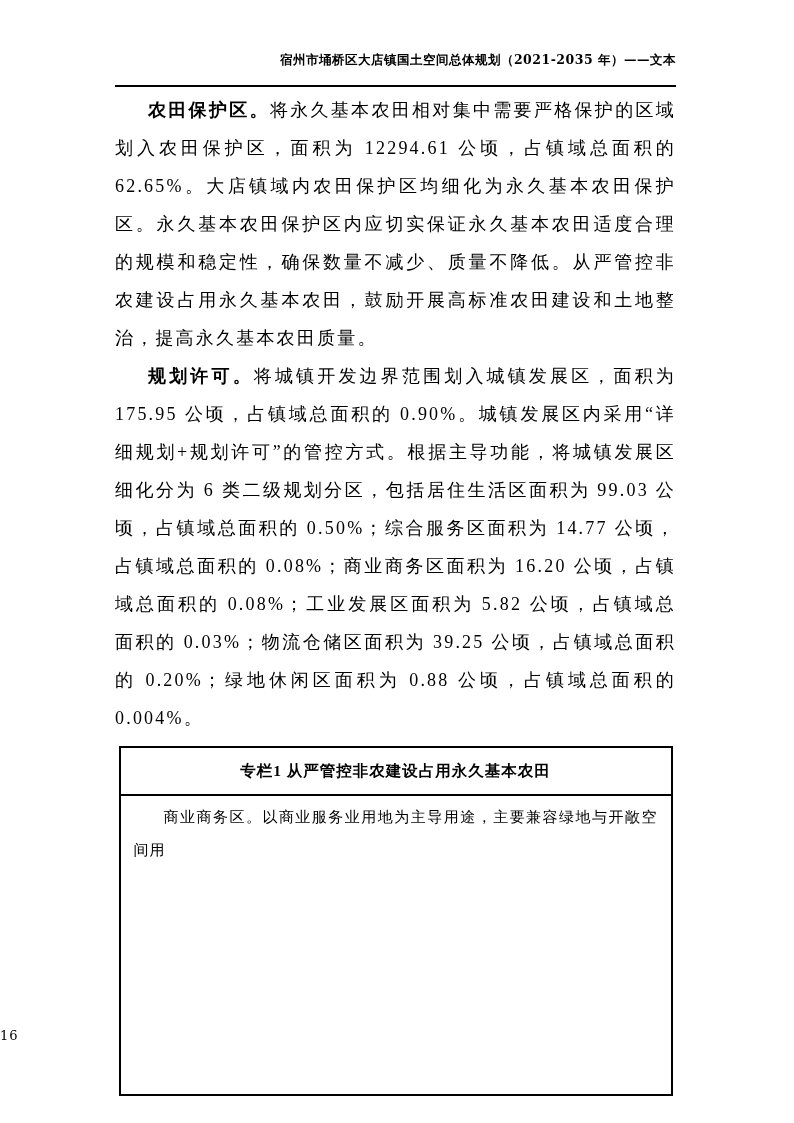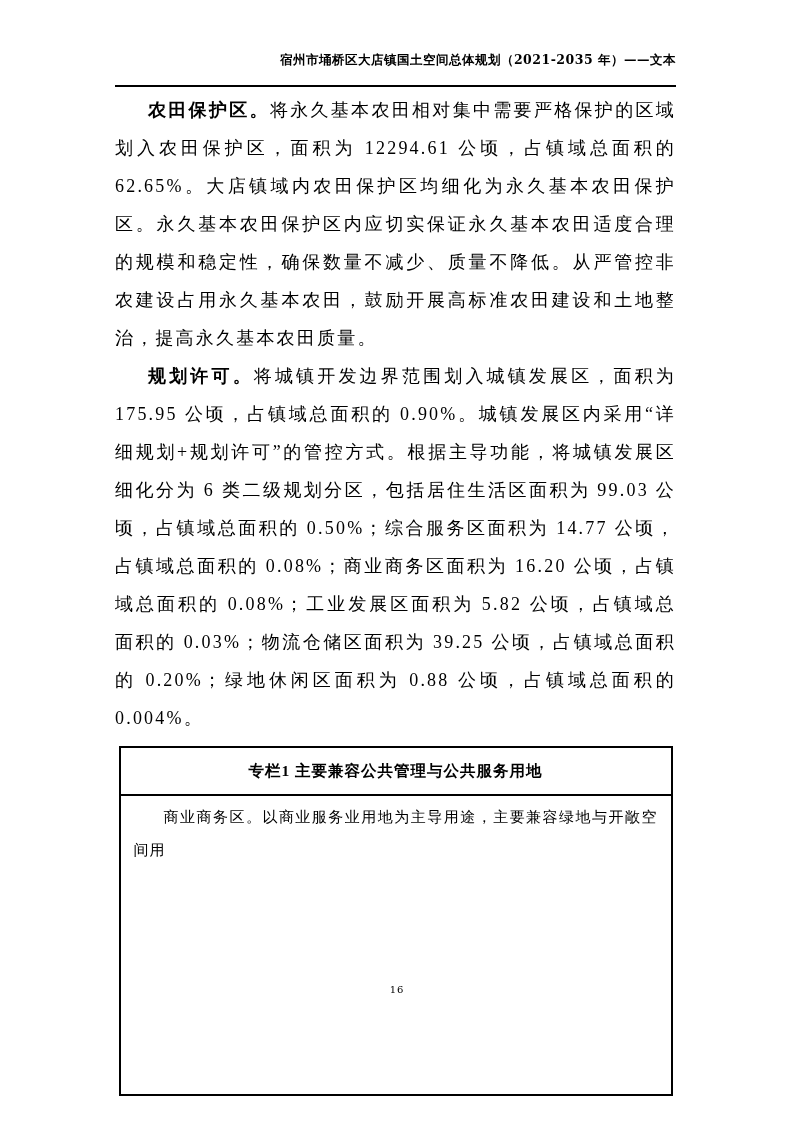--- a/index.html
+++ b/index.html
@@ -77,45 +77,44 @@
     font-size: 15px;
     line-height: 33px;
     letter-spacing: 1px;
     text-align: justify;
     text-justify: inter-ideograph;
     text-indent: 30px;
   }
   
   .page-footer {
     position: absolute;
-    top: 984px;
+    top: 1028px;
     left: 0;
     width: 100%;
-    text-align: center;
-    font-size: 10px;
+    font-size: 13px;
     letter-spacing: 1px;
   }
 </style>
 </head>
 <body>
 
 <div class="page">
 
   <div class="page-header">
     <span>宿州市埇桥区大店镇国土空间总体规划（2021-2035 年）——文本</span>
   </div>
 
   <div class="content">
 
     <p class="body-para"><span class="lead">农田保护区。</span><span>将永久基本农田相对集中需要严格保护的区域划入农田保护区，面积为 12294.61 公顷，占镇域总面积的 62.65%。大店镇域内农田保护区均细化为永久基本农田保护区。永久基本农田保护区内应切实保证永久基本农田适度合理的规模和稳定性，确保数量不减少、质量不降低。从严管控非农建设占用永久基本农田，鼓励开展高标准农田建设和土地整治，提高永久基本农田质量。</span></p>
 
     <p class="body-para"><span class="lead">规划许可。</span><span>将城镇开发边界范围划入城镇发展区，面积为 175.95 公顷，占镇域总面积的 0.90%。城镇发展区内采用“详细规划+规划许可”的管控方式。根据主导功能，将城镇发展区细化分为 6 类二级规划分区，包括居住生活区面积为 99.03 公顷，占镇域总面积的 0.50%；综合服务区面积为 14.77 公顷，占镇域总面积的 0.08%；商业商务区面积为 16.20 公顷，占镇域总面积的 0.08%；工业发展区面积为 5.82 公顷，占镇域总面积的 0.03%；物流仓储区面积为 39.25 公顷，占镇域总面积的 0.20%；绿地休闲区面积为 0.88 公顷，占镇域总面积的 0.004%。</span></p>
 
     <div class="callout-box">
-      <div class="box-title">专栏1 主要兼容公共管理与公共服务用地</div>
+      <div class="box-title">专栏1 从严管控非农建设占用永久基本农田</div>
       <div class="box-body">
         <p>商业商务区。以商业服务业用地为主导用途，主要兼容绿地与开敞空间用</p>
       </div>
     </div>
 
   </div>
 
   <div class="page-footer">
     <span>16</span>
   </div>

